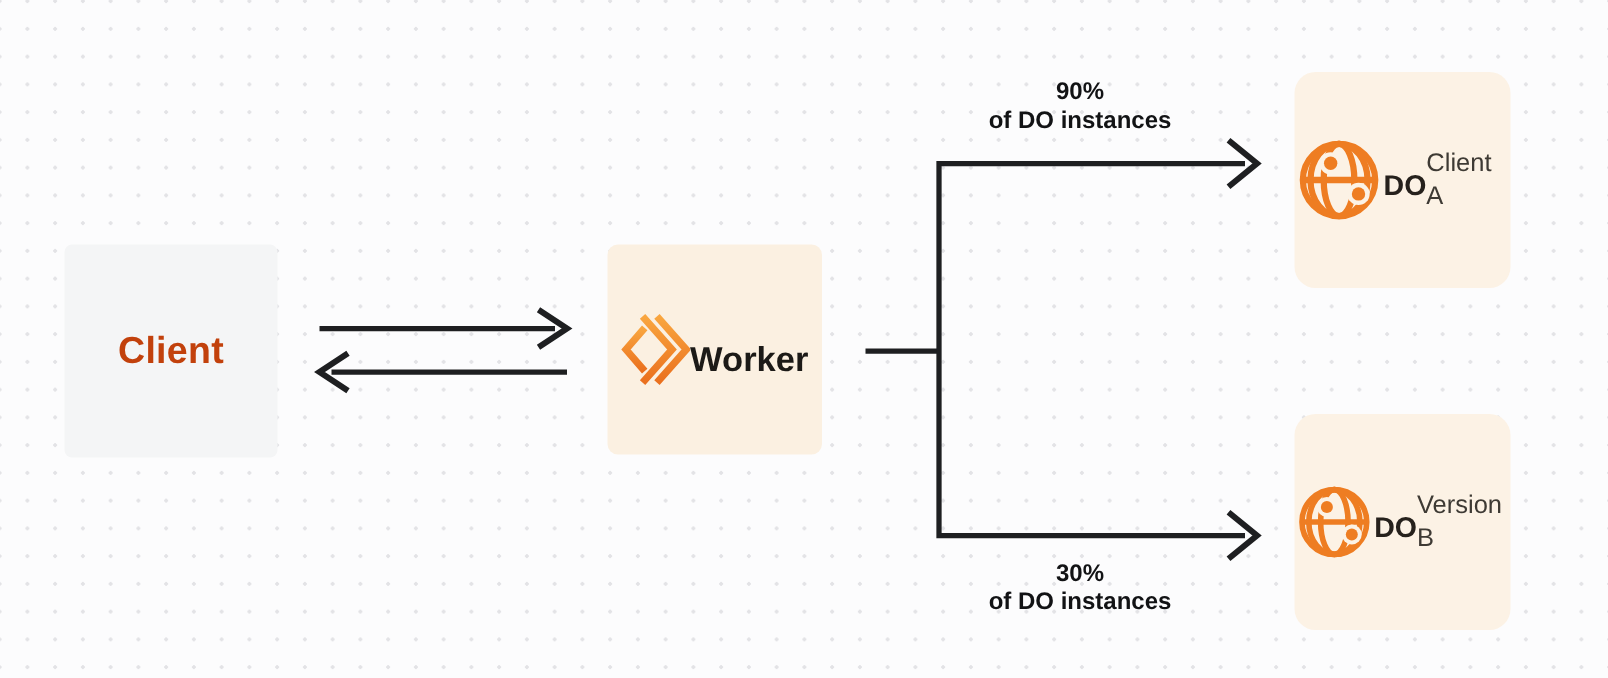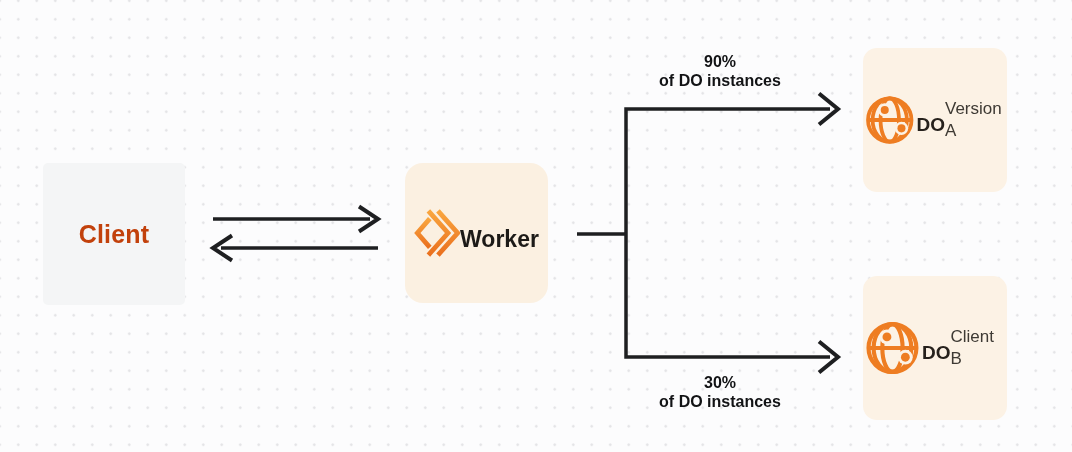--- a/index.html
+++ b/index.html
@@ -48,21 +48,21 @@
     font-size: 25px;
     font-weight: bold;
     color: #c2410c;
     letter-spacing: 0.2px;
   }
 
   .node.worker {
     left: 405px; top: 163px;
     width: 143px; height: 140px;
     background: #FBF0E1;
-    border-radius: 18px;
+    border-radius: 7px;
   }
   .worker-label {
     margin-top: 12px;
     font-size: 23px;
     font-weight: bold;
     color: #1C1A17;
   }
 
   .node.do {
     width: 144px; height: 144px;
@@ -165,33 +165,33 @@
         <line x1="6" y1="32" x2="58" y2="32"></line>
         <ellipse cx="32" cy="32" rx="11" ry="26"></ellipse>
         <ellipse cx="32" cy="32" rx="20.5" ry="26"></ellipse>
       </g>
       <circle cx="26" cy="20" r="8" fill="#FCF2E5"></circle>
       <circle cx="26" cy="20" r="4.8" fill="#EE7D22"></circle>
       <circle cx="46" cy="42" r="8" fill="#FCF2E5"></circle>
       <circle cx="46" cy="42" r="4.8" fill="#EE7D22"></circle>
     </svg>
     <span class="do-title">DO</span>
-    <span class="do-subtitle">Version A</span>
+    <span class="do-subtitle">Client A</span>
   </div>
 
   <div class="node do do-b">
     <svg class="icon-box" width="62" height="62" viewBox="0 0 64 64" xmlns="http://www.w3.org/2000/svg">
       <g fill="none" stroke="#EE7D22" stroke-width="4.5">
         <circle cx="32" cy="32" r="26"></circle>
         <line x1="6" y1="32" x2="58" y2="32"></line>
         <ellipse cx="32" cy="32" rx="11" ry="26"></ellipse>
         <ellipse cx="32" cy="32" rx="20.5" ry="26"></ellipse>
       </g>
       <circle cx="26" cy="20" r="8" fill="#FCF2E5"></circle>
       <circle cx="26" cy="20" r="4.8" fill="#EE7D22"></circle>
       <circle cx="46" cy="42" r="8" fill="#FCF2E5"></circle>
       <circle cx="46" cy="42" r="4.8" fill="#EE7D22"></circle>
     </svg>
     <span class="do-title">DO</span>
-    <span class="do-subtitle">Client B</span>
+    <span class="do-subtitle">Version B</span>
   </div>
 
 </div>
 
 </body></html>

